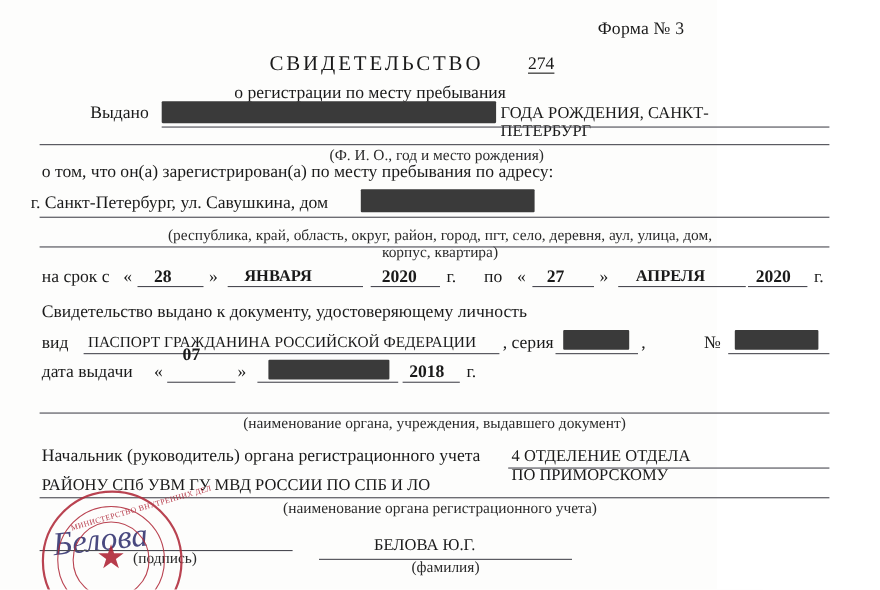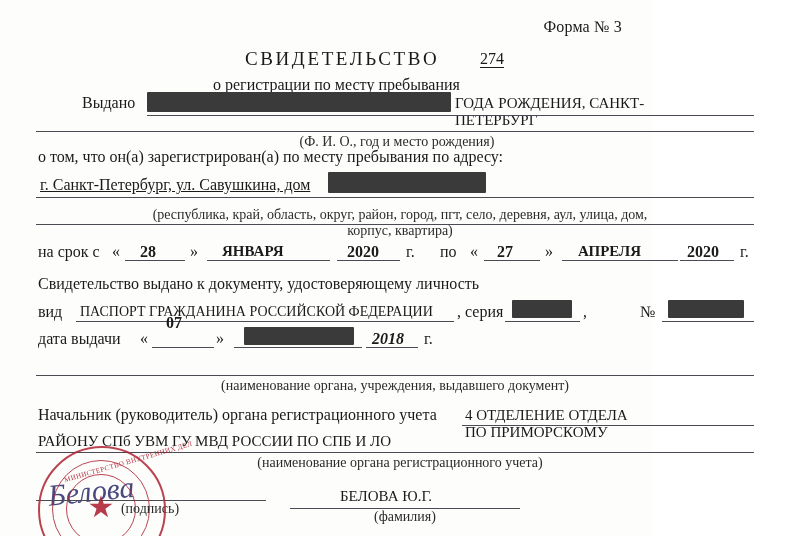--- a/index.html
+++ b/index.html
@@ -153,21 +153,21 @@
   <div class="row" style="top:94px; left:82px;">Выдано</div>
   <div class="redact" style="left:147px; top:92px; width:304px; height:20px;"></div>
   <div class="row" style="top:95px; left:455px; font-size:15px;">ГОДА РОЖДЕНИЯ, САНКТ-ПЕТЕРБУРГ</div>
   <div class="line" style="left:147px; top:115px; width:607px;"></div>
 
   <div class="caption" style="left:237px; top:134px; width:320px;">(Ф. И. О., год и место рождения)</div>
   <div class="line" style="left:36px; top:131px; width:718px;"></div>
 
   <div class="row" style="top:148px; left:38px;">о том, что он(а) зарегистрирован(а) по месту пребывания по адресу:</div>
 
-  <div class="row" style="top:176px; left:40px;text-decoration:underline;">г. Санкт-Петербург, ул. Савушкина, дом</div>
+  <div class="row" style="top:176px; left:28px;">г. Санкт-Петербург, ул. Савушкина, дом</div>
   <div class="redact" style="left:328px; top:172px; width:158px; height:21px;"></div>
   <div class="line" style="left:36px; top:197px; width:718px;"></div>
 
   <div class="caption" style="left:150px; top:207px; width:500px;">(республика, край, область, округ, район, город, пгт, село, деревня, аул, улица, дом, корпус, квартира)</div>
   <div class="line" style="left:36px; top:224px; width:718px;"></div>
 
   <div class="row" style="top:243px; left:38px;">на срок с</div>
   <div class="row" style="top:243px; left:112px;">«</div>
   <div class="row bold" style="top:243px; left:140px;">28</div>
   <div class="line" style="left:125px; top:260px; width:60px;"></div>
@@ -201,21 +201,21 @@
   <div class="redact" style="left:668px; top:300px; width:76px; height:18px;"></div>
   <div class="line" style="left:662px; top:321px; width:92px;"></div>
 
   <div class="row" style="top:330px; left:38px;">дата выдачи</div>
   <div class="row" style="top:330px; left:140px;">«</div>
   <div class="row bold" style="top:314px; left:166px;">07</div>
   <div class="line" style="left:152px; top:347px; width:62px;"></div>
   <div class="row" style="top:330px; left:216px;">»</div>
   <div class="redact" style="left:244px; top:327px; width:110px; height:18px;"></div>
   <div class="line" style="left:234px; top:347px; width:128px;"></div>
-  <div class="row bold" style="top:330px; left:372px;font-style:italic;">2018</div>
+  <div class="row bold" style="top:330px; left:372px;">2018</div>
   <div class="line" style="left:366px; top:347px; width:52px;"></div>
   <div class="row" style="top:330px; left:424px;">г.</div>
 
   <div class="line" style="left:36px; top:375px; width:718px;"></div>
   <div class="caption" style="left:190px; top:378px; width:410px;">(наименование органа, учреждения, выдавшего документ)</div>
 
   <div class="row" style="top:406px; left:38px;">Начальник (руководитель) органа регистрационного учета</div>
   <div class="row small-caps" style="top:407px; left:465px;">4 ОТДЕЛЕНИЕ ОТДЕЛА  ПО ПРИМОРСКОМУ</div>
   <div class="line" style="left:462px; top:425px; width:292px;"></div>
 

